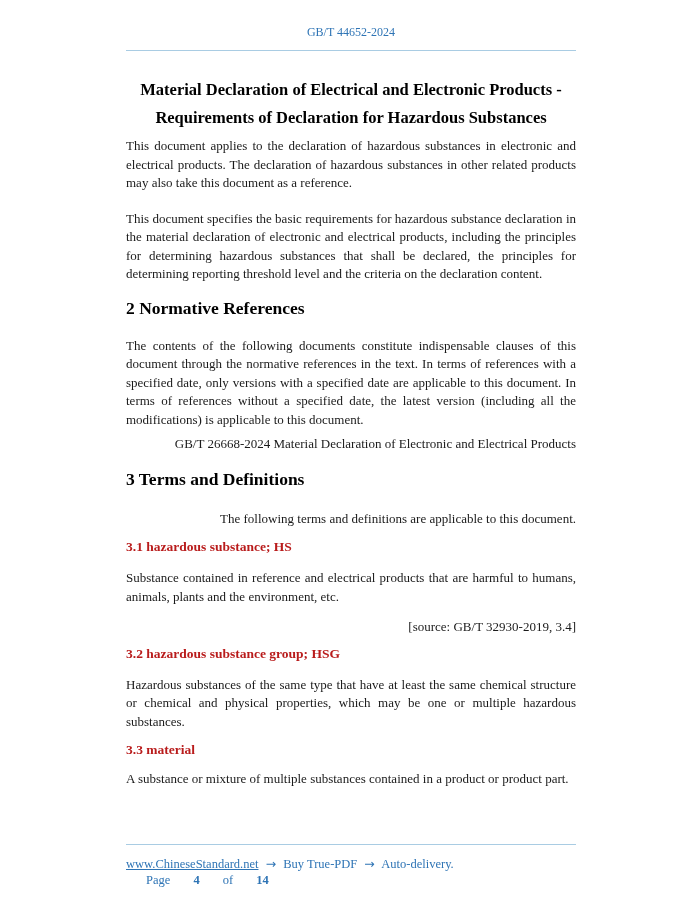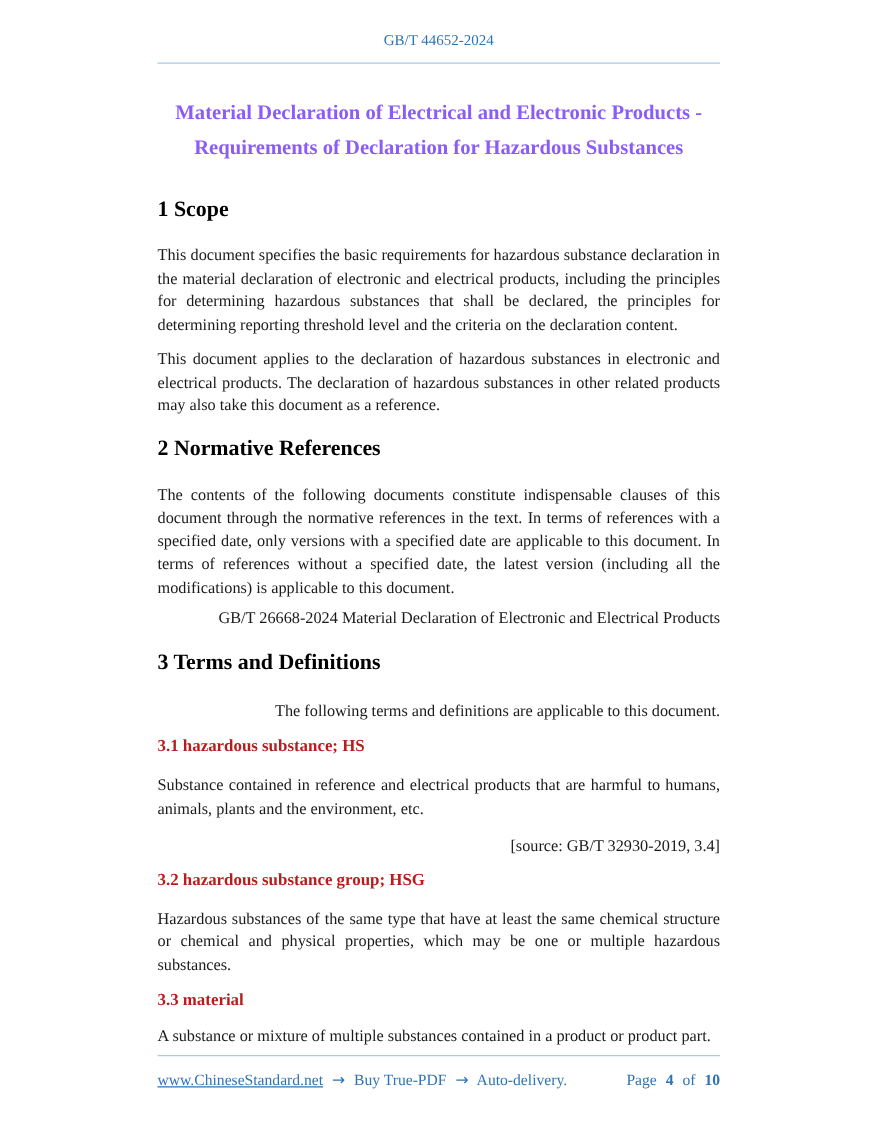--- a/index.html
+++ b/index.html
@@ -26,21 +26,21 @@
   }
   .rule { border: none; border-top: 1px solid #a9cce3; height: 0; }
   .header-rule { margin-top: 10px; }
 
   .doc-title {
     margin-top: 28px;
     text-align: center;
     font-weight: bold;
     font-size: 16.5px;
     line-height: 21px;
-    color: #8b5cf6;
+    color: #000000;
   }
   .title-line2 { margin-top: 7px; }
 
   .h2 {
     font-size: 17.5px;
     line-height: 22px;
     font-weight: bold;
     color: #000000;
   }
   .mt-scope     { margin-top: 28px; }
@@ -80,47 +80,47 @@
     top: 836px;
   }
   .footer-row {
     margin-top: 11px;
     display: flex;
     justify-content: space-between;
     align-items: baseline;
     font-size: 12.5px;
     line-height: 16px;
     color: #2e74b5;
+    flex-direction: column;
   }
   .footer-left span, .footer-left a { margin-right: 4px; }
   .footer-link {
     color: #2e74b5;
     text-decoration: underline;
     cursor: pointer;
   }
   .arrow-glyph { font-family: "DejaVu Sans", sans-serif; }
-  .footer-right span { margin-left: 4px; }
+  .footer-right span { margin-left: 20px; }
   .bold { font-weight: bold; }
 </style>
 </head>
 <body>
 
 <div class="page">
 
   <div class="doc-number">GB/T 44652-2024</div>
   <hr class="rule header-rule">
 
   <h1 class="doc-title">
     <div class="title-line1">Material Declaration of Electrical and Electronic Products -</div>
     <div class="title-line2">Requirements of Declaration for Hazardous Substances</div>
   </h1>
 
-  <h2 class="h2 mt-scope">1 Scope</h2>
+  <p class="body mt-p2">This document applies to the declaration of hazardous substances in electronic and electrical products. The declaration of hazardous substances in other related products may also take this document as a reference.</p>
   <p class="body mt-p1">This document specifies the basic requirements for hazardous substance declaration in the material declaration of electronic and electrical products, including the principles for determining hazardous substances that shall be declared, the principles for determining reporting threshold level and the criteria on the declaration content.</p>
-  <p class="body mt-p2">This document applies to the declaration of hazardous substances in electronic and electrical products. The declaration of hazardous substances in other related products may also take this document as a reference.</p>
 
   <h2 class="h2 mt-norm">2 Normative References</h2>
   <p class="body mt-p3">The contents of the following documents constitute indispensable clauses of this document through the normative references in the text. In terms of references with a specified date, only versions with a specified date are applicable to this document. In terms of references without a specified date, the latest version (including all the modifications) is applicable to this document.</p>
   <p class="body single mt-ref">GB/T 26668-2024 Material Declaration of Electronic and Electrical Products</p>
 
   <h2 class="h2 mt-terms">3 Terms and Definitions</h2>
   <p class="body single mt-intro">The following terms and definitions are applicable to this document.</p>
 
   <h3 class="h3 mt-t31">3.1 hazardous substance; HS</h3>
   <p class="body mt-def1">Substance contained in reference and electrical products that are harmful to humans, animals, plants and the environment, etc.</p>
@@ -139,18 +139,18 @@
         <a class="footer-link">www.ChineseStandard.net</a>
         <span class="arrow-glyph">→</span>
         <span>Buy True-PDF</span>
         <span class="arrow-glyph">→</span>
         <span>Auto-delivery.</span>
       </div>
       <div class="footer-right">
         <span>Page</span>
         <span class="bold">4</span>
         <span>of</span>
-        <span class="bold">10</span>
+        <span class="bold">14</span>
       </div>
     </div>
   </div>
 
 </div>
 
 </body></html>

